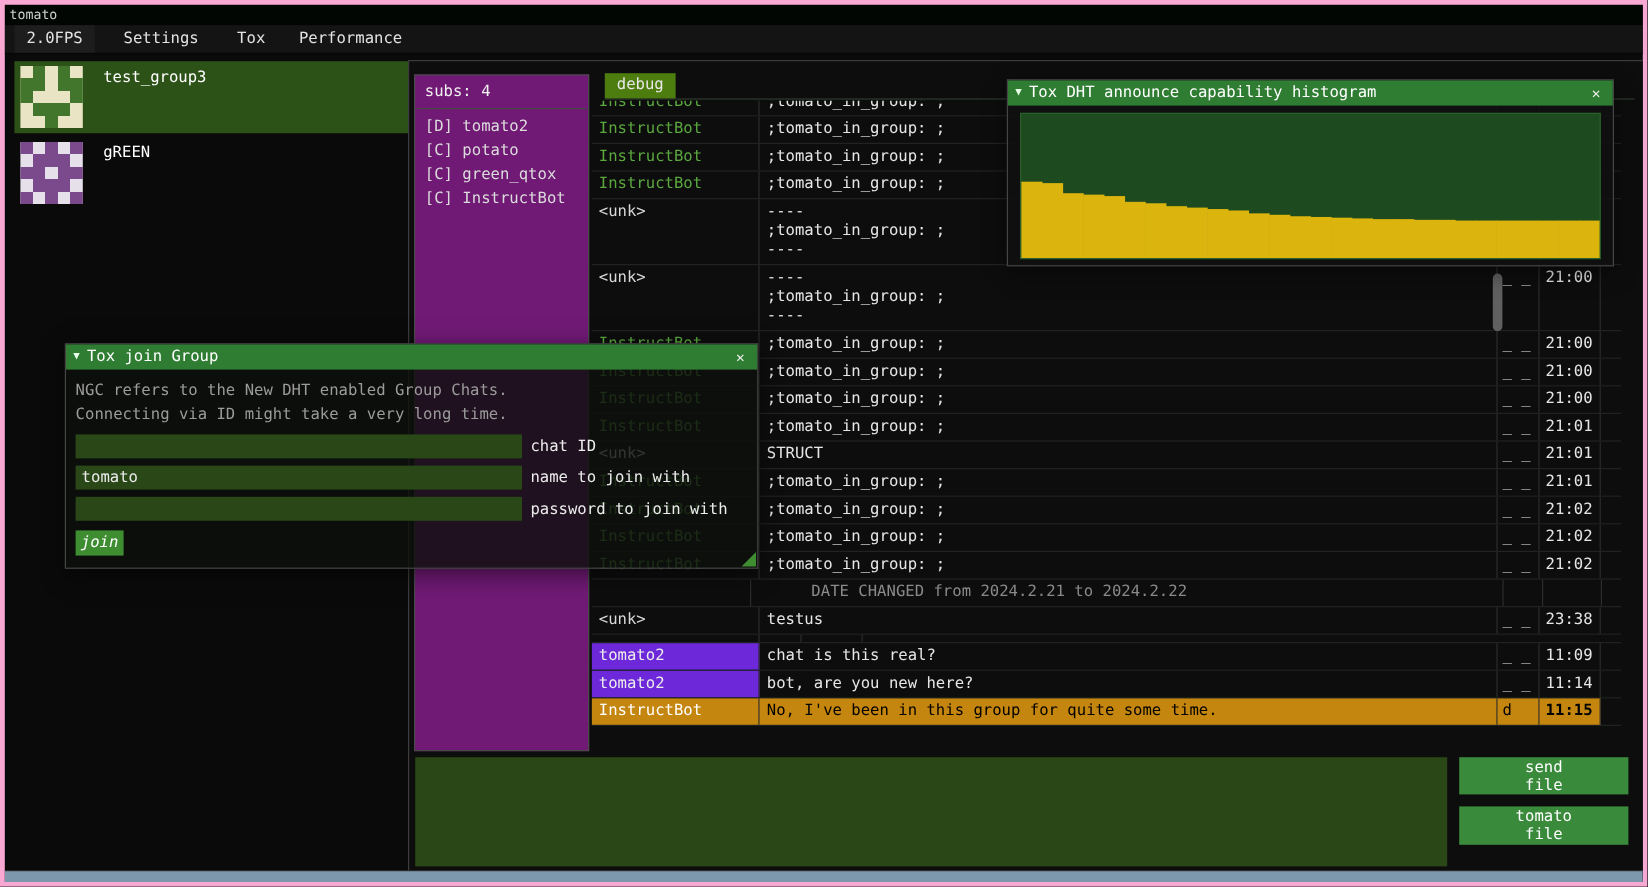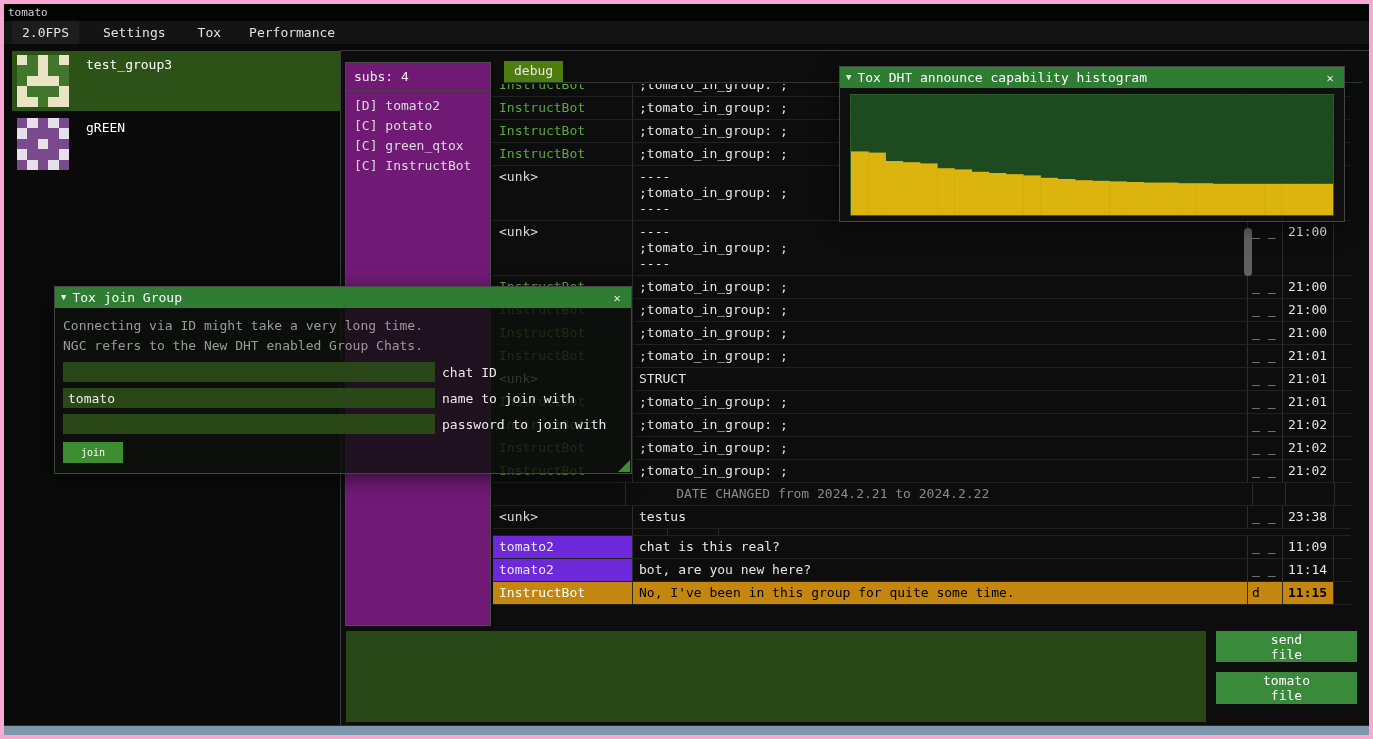--- a/index.html
+++ b/index.html
@@ -63,21 +63,21 @@
   .win-titlebar { height:21px; background:#2e7d32; display:flex; align-items:center; padding:0 6px; gap:6px; color:#ffffff; }
   .collapse-arrow { font-size:9px; line-height:1; color:#e8ffe8; cursor:pointer; }
   .win-title { flex:1; white-space:nowrap; overflow:hidden; }
   .win-close { width:16px; text-align:center; font-size:12px; color:#f0f0f0; cursor:pointer; }
   .join-window { left:50px; top:282px; width:578px; height:188px; background:rgba(13,16,12,0.82); }
   .join-body { padding:8px; }
   .join-desc { color:#9b9b9b; line-height:20px; white-space:nowrap; }
   .field-row { display:flex; align-items:center; margin-top:6px; }
   .text-field { width:372px; height:20px; background:#2a4717; border:none; outline:none; color:#ececec; font-family:inherit; font-size:13px; padding:0 5px; }
   .field-label { margin-left:7px; color:#ececec; white-space:nowrap; }
-  .join-btn { margin-top:8px; width:60px; height:21px; background:#3e8e31; border:none; color:#ffffff; font-family:inherit; font-size:10px; cursor:pointer; }
+  .join-btn { margin-top:8px; width:40px; height:21px; background:#3e8e31; border:none; color:#ffffff; font-family:inherit; font-size:13px; cursor:pointer;font-style:italic; }
   .resize-grip { position:absolute; right:1px; bottom:1px; width:0; height:0; border-left:12px solid transparent; border-bottom:12px solid #3e8e31; }
   .hist-window { left:835px; top:62px; width:506px; height:156px; background:rgba(16,16,16,0.93); }
   .hist-plot { margin:6px 10px; width:484px; height:122px; background:#1d4b1f; border:1px solid #2a5f2c; position:relative; }
   .hist-plot svg { position:absolute; left:0; top:0; width:100%; height:100%; display:block; }
 </style>
 </head>
 <body>
 
 <div class="app">
 
@@ -354,22 +354,22 @@
     </div>
   </div>
 
   <div class="imgui-window join-window">
     <div class="win-titlebar">
       <span class="collapse-arrow">▼</span>
       <span class="win-title">Tox join Group</span>
       <span class="win-close">✕</span>
     </div>
     <div class="join-body">
+      <div class="join-desc">NGC refers to the New DHT enabled Group Chats.</div>
       <div class="join-desc">Connecting via ID might take a very long time.</div>
-      <div class="join-desc">NGC refers to the New DHT enabled Group Chats.</div>
       <div class="field-row">
         <input class="text-field" value="" style="">
         <span class="field-label">chat ID</span>
       </div>
       <div class="field-row">
         <input class="text-field" value="tomato" style="">
         <span class="field-label">name to join with</span>
       </div>
       <div class="field-row">
         <input class="text-field" value="" style="">

